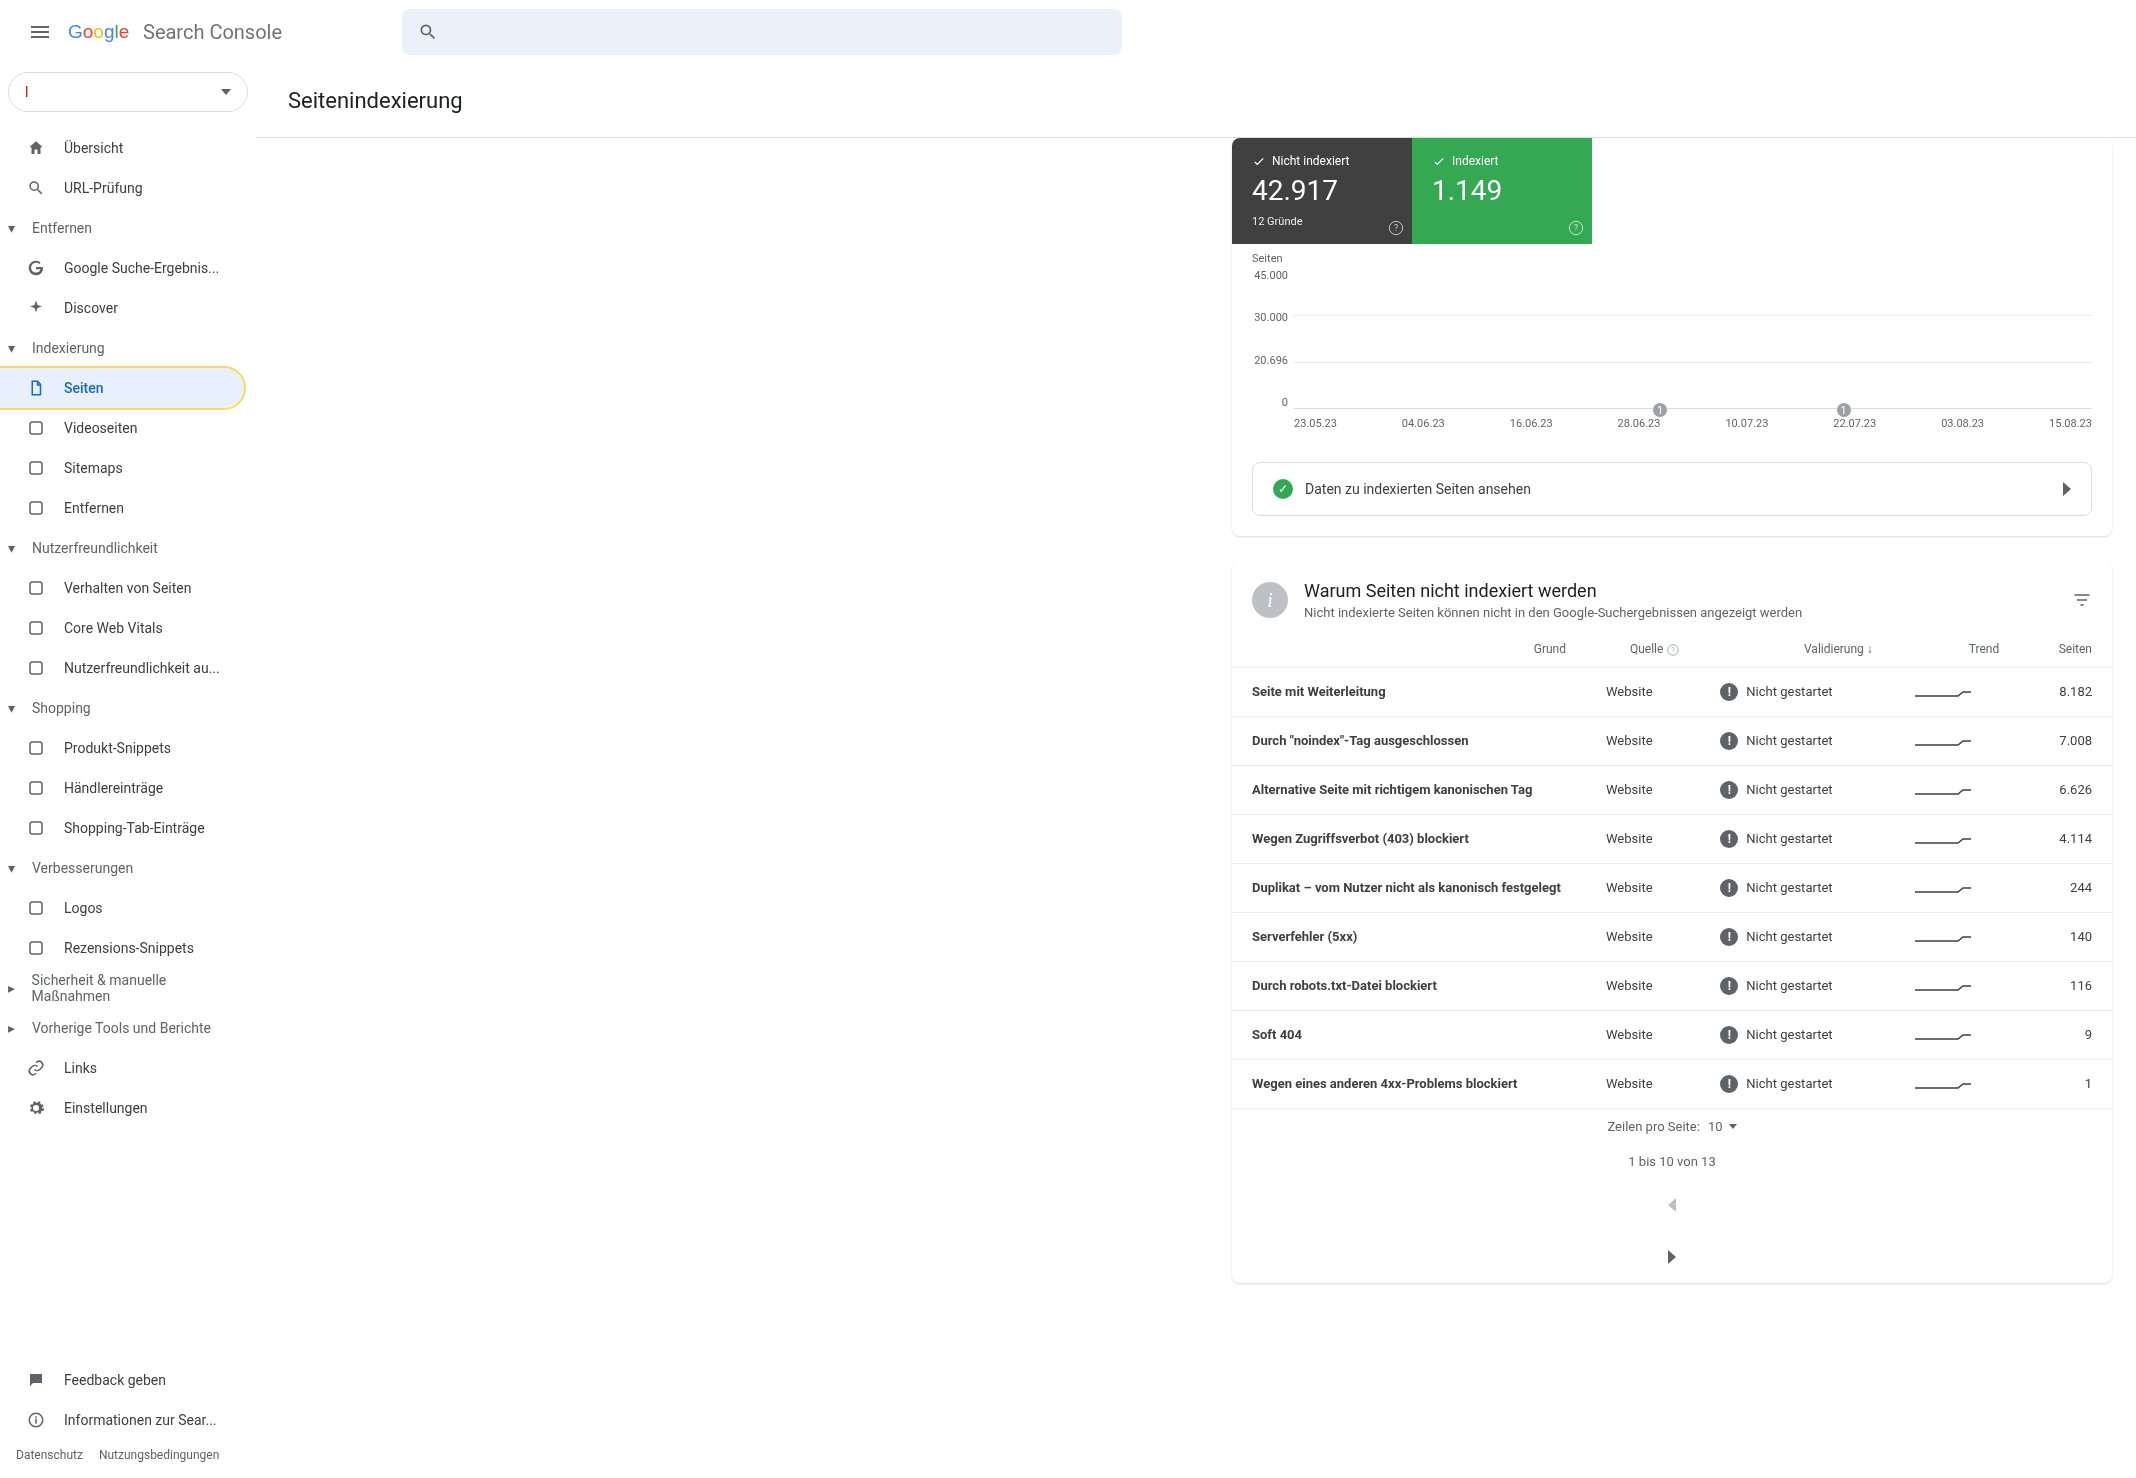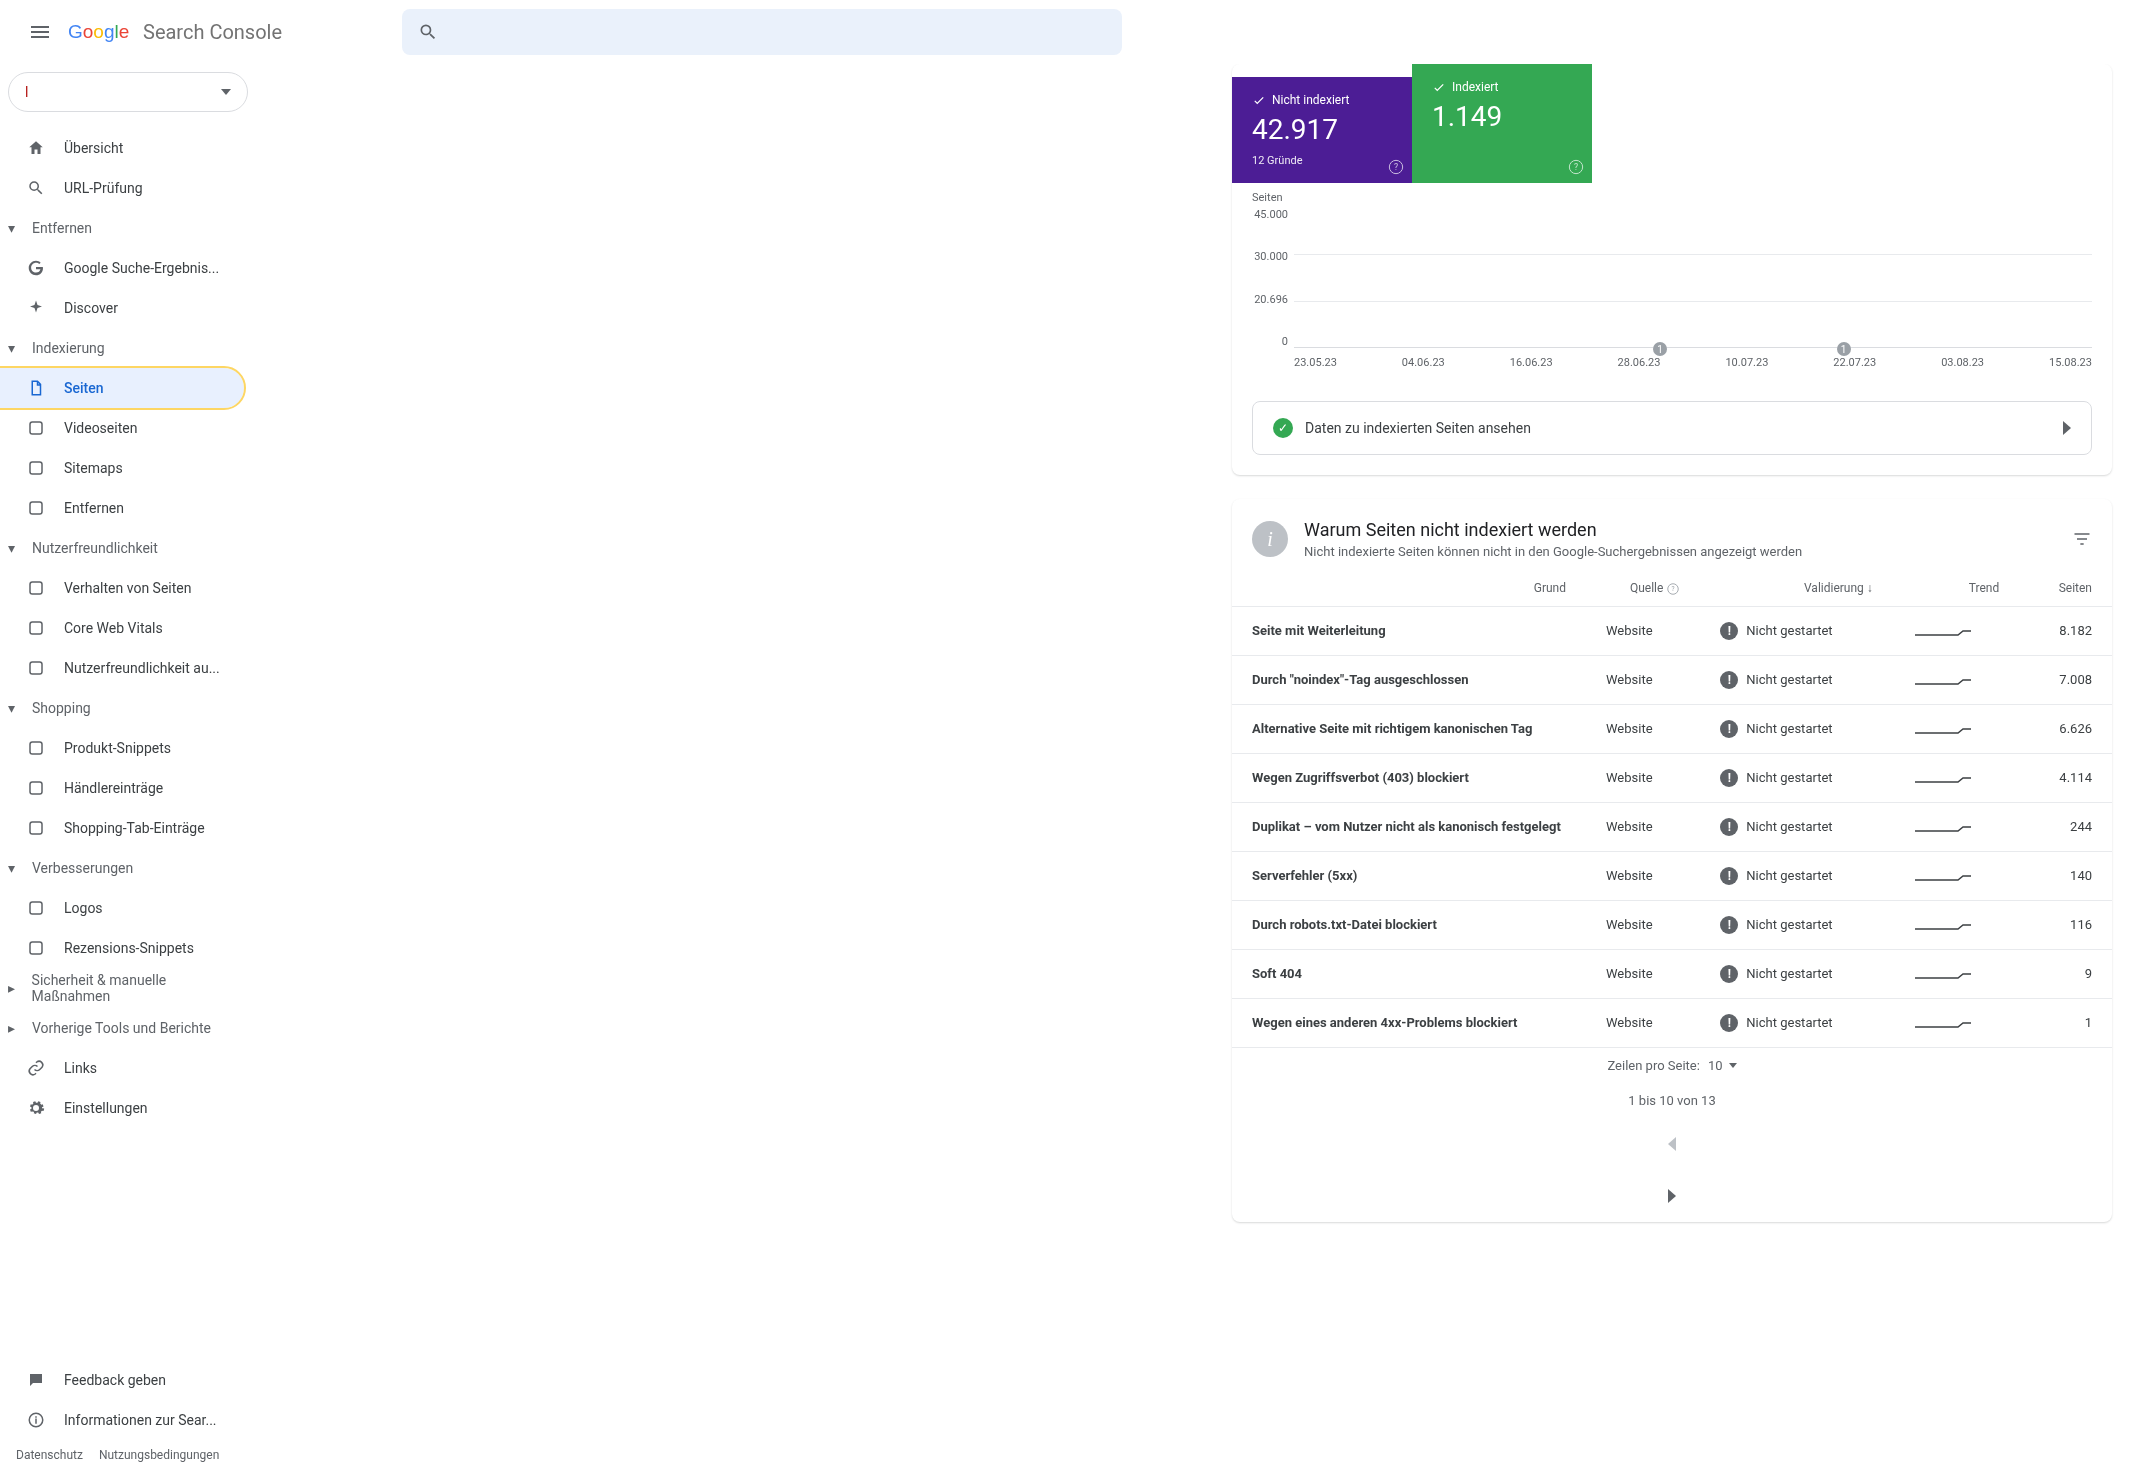--- a/index.html
+++ b/index.html
@@ -28,21 +28,21 @@
 
 .main { flex: 1; padding-top: 64px; display: flex; flex-direction: column; overflow-y: auto; background: #fff; }
 .page-title { padding: 24px 32px; font-size: 22px; color: #202124; border-bottom: 1px solid #dadce0; }
 .content { padding: 0 24px 24px 24px; display: flex; justify-content: flex-end; }
 .content-right { width: 880px; }
 
 
 .card { background: #fff; border-radius: 8px; box-shadow: 0 1px 2px rgba(60,64,67,0.2); margin-top: 0; overflow: hidden; }
 .summary-row { display: flex; }
 .summary-tile { flex: 0 0 180px; padding: 16px 20px; color: #fff; position: relative; }
-.summary-tile.grey { background: #4c1d95; margin-top: 13px; }
+.summary-tile.grey { background: #404040; }
 .summary-tile.green { background: #34a853; }
 .tile-label { font-size: 12px; display: flex; align-items: center; gap: 6px; }
 .tile-value { font-size: 28px; font-weight: 400; margin-top: 6px; }
 .tile-sub { font-size: 11px; margin-top: 8px; opacity: 0.9; }
 .tile-help { position: absolute; bottom: 8px; right: 8px; opacity: 0.7; }
 .impressions-row { padding: 12px 20px; display: flex; align-items: center; gap: 10px; color: #3c4043; font-size: 14px; }
 .checkbox { width: 18px; height: 18px; border: 2px solid #5f6368; border-radius: 2px; }
 
 
 .chart-wrap { padding: 8px 20px 20px 20px; }
@@ -313,20 +313,21 @@
           </div>
         </div>
       <div class="footer-links">
         <span>Datenschutz</span>
         <span>Nutzungsbedingungen</span>
       </div>
     </div>
   </div>
 
   <div class="main">
+    <div class="page-title">Seitenindexierung</div>
 
     <div class="content">
       <div class="content-right">
 
         <div class="card">
           <div class="summary-row">
             <div class="summary-tile grey">
               <div class="tile-label">
                 <svg width="14" height="14" viewBox="0 0 24 24">
                     <path fill="#fff" d="M9 16.2l-3.5-3.5L4 14.2 9 19.2 20 8.2l-1.5-1.5z"></path>

